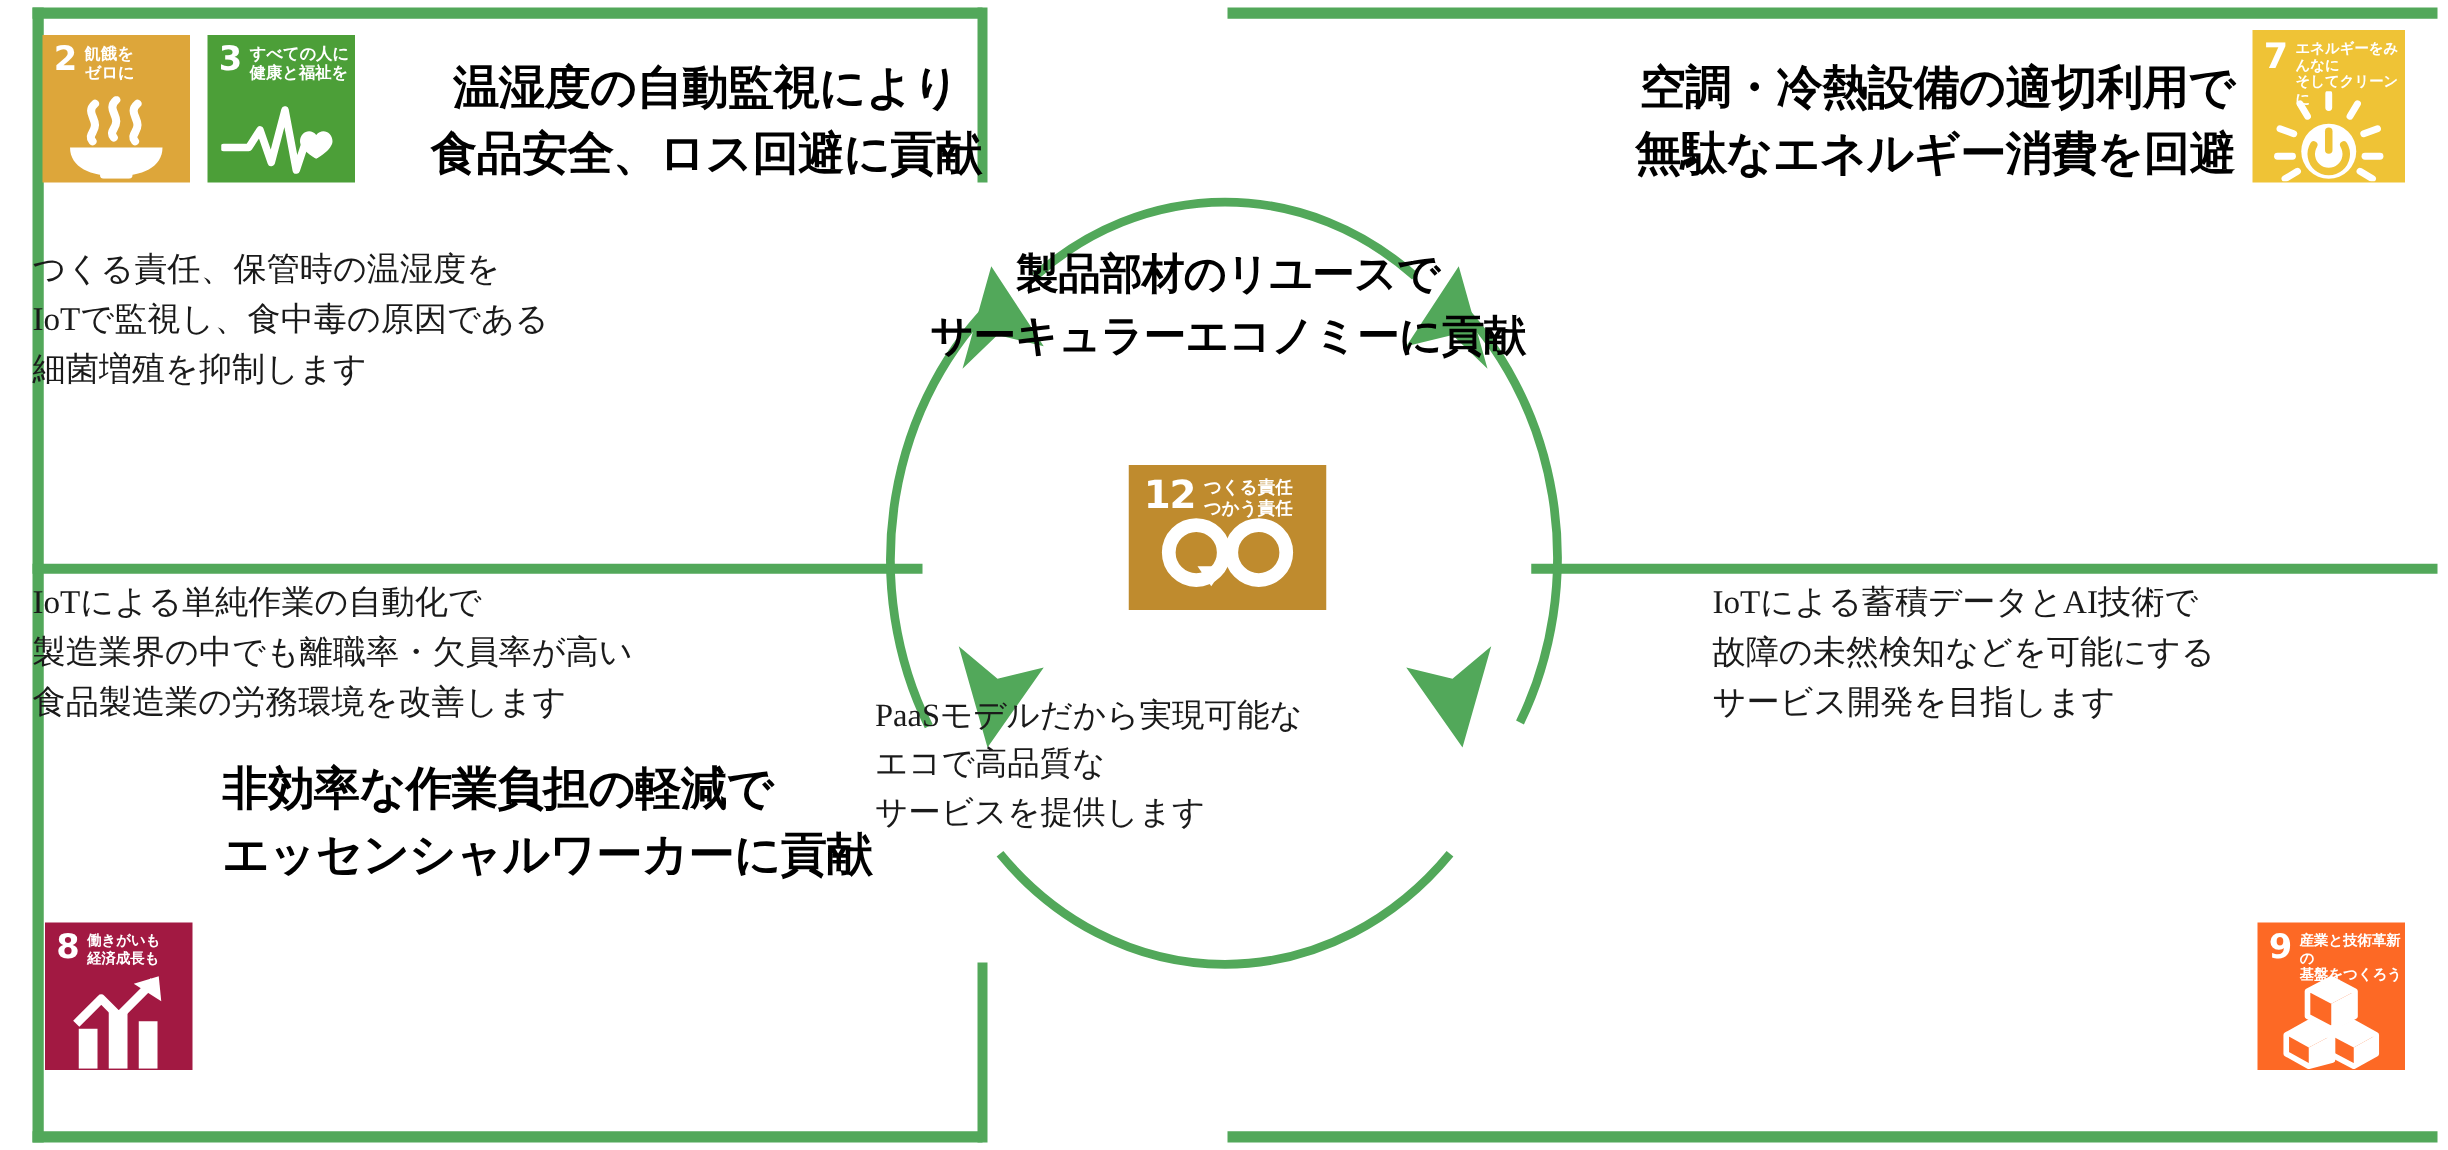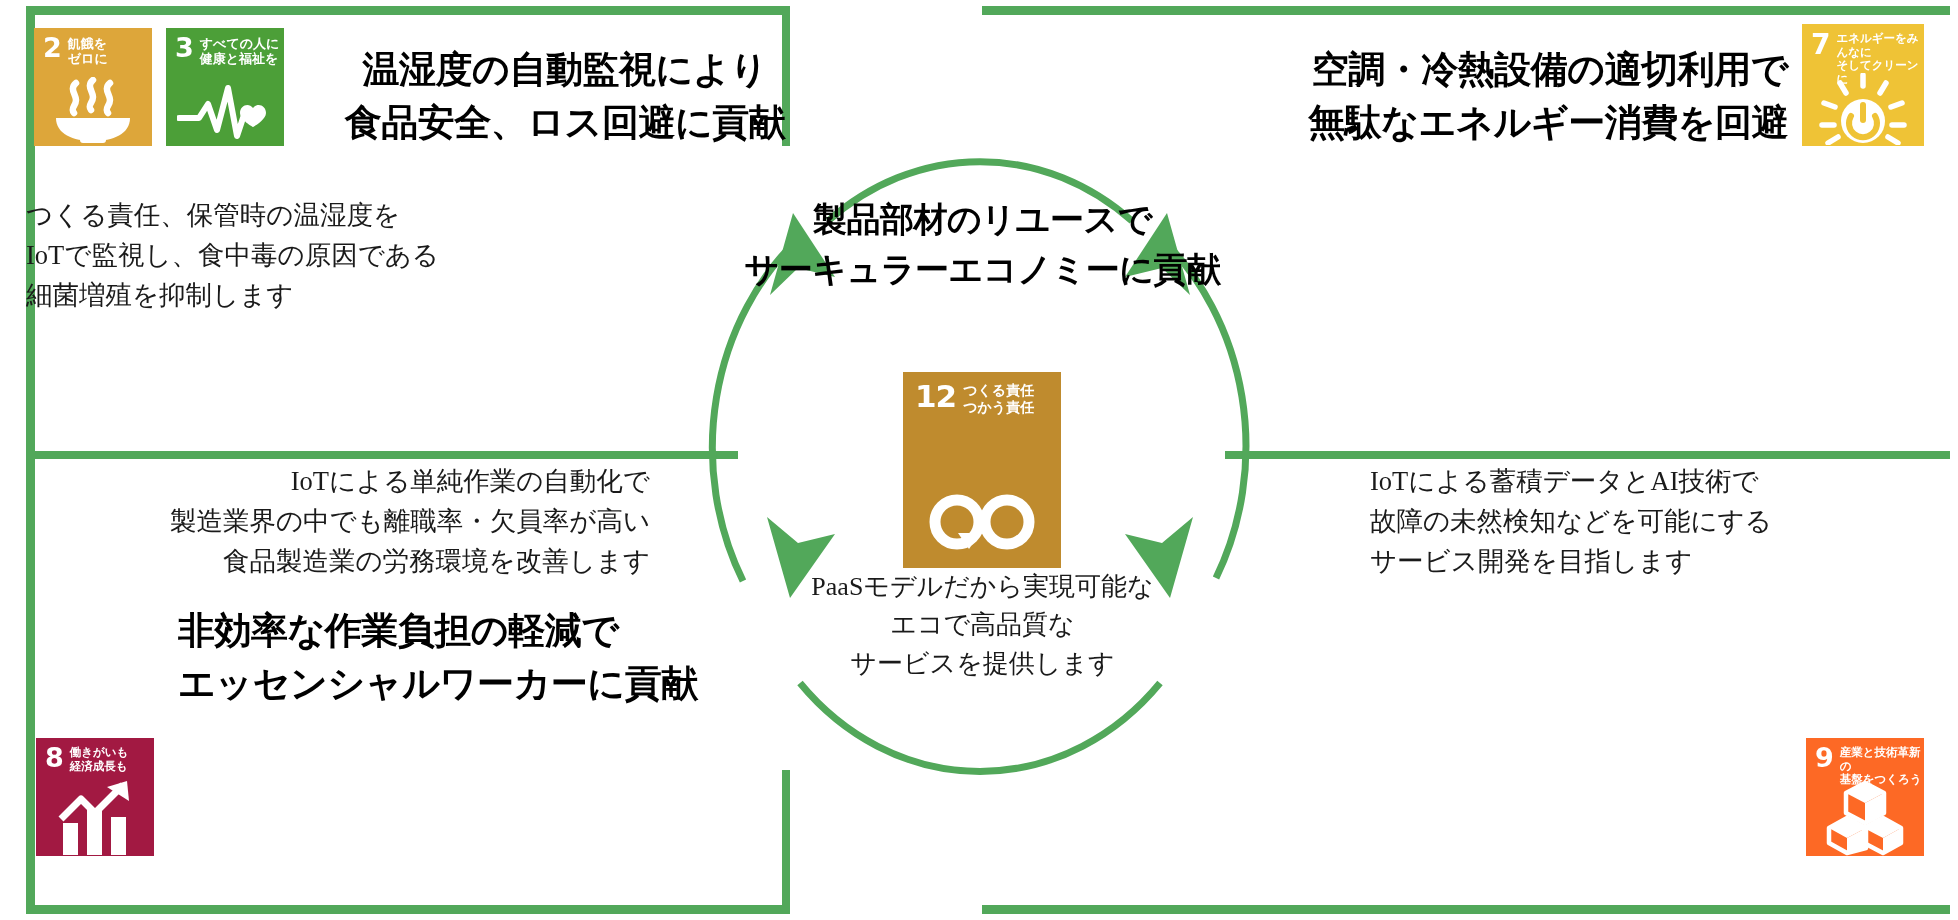--- a/index.html
+++ b/index.html
@@ -38,21 +38,21 @@
     font-family:"DejaVu Sans","Liberation Sans",sans-serif;
     font-weight:bold;line-height:1.18;margin-left:7px;white-space:pre-line;
   }
   .sdg-art{position:absolute;left:0;right:0;bottom:0;display:flex;align-items:center;justify-content:center;}
 
   #sdg-2 {left:34px;  top:28px;  width:118px;height:118px;background:#DDA63A;}
   #sdg-3 {left:166px; top:28px;  width:118px;height:118px;background:#4C9F38;}
   #sdg-7 {left:1802px;top:24px;  width:122px;height:122px;background:#EFC336;}
   #sdg-8 {left:36px;  top:738px; width:118px;height:118px;background:#A21942;}
   #sdg-9 {left:1806px;top:738px; width:118px;height:118px;background:#FD6925;}
-  #sdg-12{left:903px; top:372px; width:158px;height:196px;background:#BF8B2E;}
+  #sdg-12{left:903px; top:372px; width:158px;height:116px;background:#BF8B2E;}
 
   #sdg-2 .sdg-num,#sdg-3 .sdg-num,#sdg-8 .sdg-num,#sdg-9 .sdg-num{font-size:27px;}
   #sdg-7 .sdg-num{font-size:28px;}
   #sdg-12 .sdg-num{font-size:31px;}
   #sdg-2 .sdg-cap,#sdg-3 .sdg-cap{font-size:13px;}
   #sdg-7 .sdg-cap{font-size:11.5px;}
   #sdg-8 .sdg-cap,#sdg-9 .sdg-cap{font-size:11.5px;}
   #sdg-12 .sdg-cap{font-size:14px;}
   #sdg-12 .sdg-head{padding:10px 0 0 12px;}
 
@@ -76,35 +76,35 @@
   .body-text{
     position:absolute;
     font-family:"Liberation Serif","DejaVu Serif",serif;
     color:#1a1a1a;
     font-size:26.5px;
     line-height:1.50;
     white-space:pre-line;
   }
   #body-tl{left:26px;  top:196px; width:470px;text-align:left;}
   #body-tr{left:1420px;top:196px; width:520px;text-align:right;}
-  #body-bl{left:26px;  top:462px; width:600px;text-align:right;padding-left:24px;}
+  #body-bl{left:26px;  top:462px; width:600px;text-align:left;}
   #body-br{left:1370px;top:462px; width:570px;}
 
   
   #center-title{
     position:absolute;left:700px;top:195px;width:565px;
     font-family:"DejaVu Sans","Liberation Sans",sans-serif;
     font-weight:bold;color:#000;
     font-size:34px;line-height:1.46;text-align:center;white-space:pre-line;
     letter-spacing:-0.5px;
   }
   #center-sub{
-    position:absolute;left:700px;top:568px;width:565px;
+    position:absolute;left:700px;top:554px;width:565px;
     font-family:"Liberation Serif","DejaVu Serif",serif;
-    color:#1a1a1a;font-size:26px;line-height:1.48;text-align:center;white-space:pre-line;
+    color:#1a1a1a;font-size:26px;line-height:1.48;text-align:left;white-space:pre-line;
   }
 </style>
 </head>
 <body>
 
 <div id="stage">
 
   <div class="frame-line" id="frame-left" style="background: rgb(82, 168, 90);"></div>
   <div class="frame-line" id="frame-top-l" style="background: rgb(82, 168, 90);"></div>
   <div class="frame-line" id="frame-top-r" style="background: rgb(82, 168, 90);"></div>

